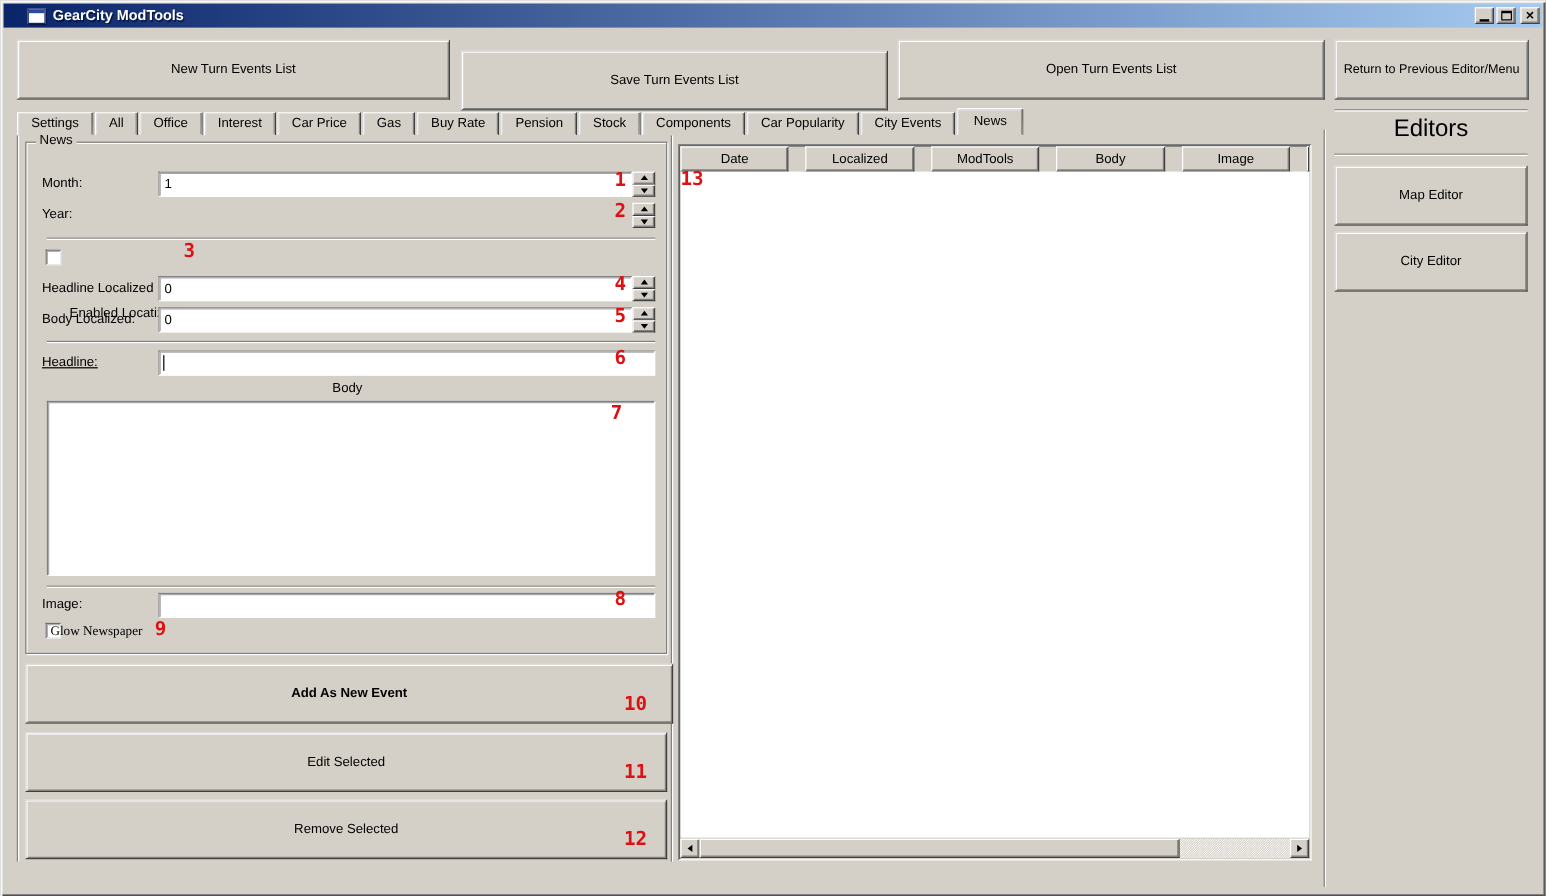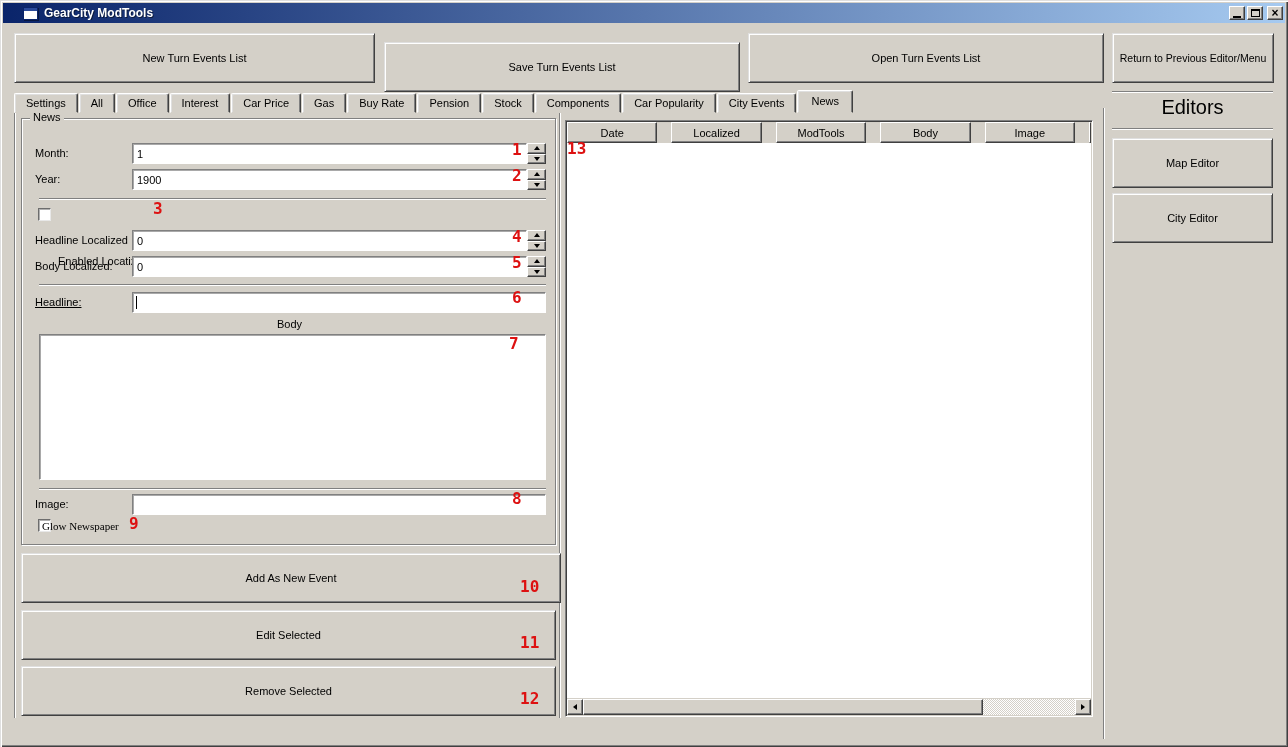--- a/index.html
+++ b/index.html
@@ -152,21 +152,20 @@
     <span class="spinner" style="left:505px; top:24px;">
       <span class="spinhalf">
           <span class="tri-up"></span>
         </span>
       <span class="spinhalf">
           <span class="tri-down"></span>
         </span>
     </span>
 
     <span class="flabel" style="left:13px; top:54px;">Year:</span>
-    <input class="field" style="left: 110px; top: 50px; width: 395px;" value="1900">
     <span class="spinner" style="left:505px; top:50px;">
       <span class="spinhalf">
           <span class="tri-up"></span>
         </span>
       <span class="spinhalf">
           <span class="tri-down"></span>
         </span>
     </span>
 
     <div class="hr-etch" style="left:17px; top:79px; width:507px;"></div>
@@ -207,21 +206,21 @@
 
     <div class="hr-etch" style="left:17px; top:369px; width:507px;"></div>
 
     <span class="flabel" style="left:13px; top:379px;">Image:</span>
     <input class="field" style="left: 110px; top: 375px; width: 414px;" value="">
 
     <span class="checkbox" style="left:16px; top:400px;"></span>
     <span class="flabel" style="left:20px; top:401px;font-family:Liberation Serif, serif;">Glow Newspaper</span>
   </div>
 
-  <div class="btn" style="left:21px; top:553px; width:540px; height:50px;">
+  <div class="btn" style="left:21px; top:553px; width:540px; height:50px;font-weight:bold;">
     <span>Add As New Event</span>
   </div>
   <div class="btn" style="left:21px; top:610px; width:535px; height:50px;">
     <span>Edit Selected</span>
   </div>
   <div class="btn" style="left:21px; top:666px; width:535px; height:50px;">
     <span>Remove Selected</span>
   </div>
 
   <div class="table-frame">

